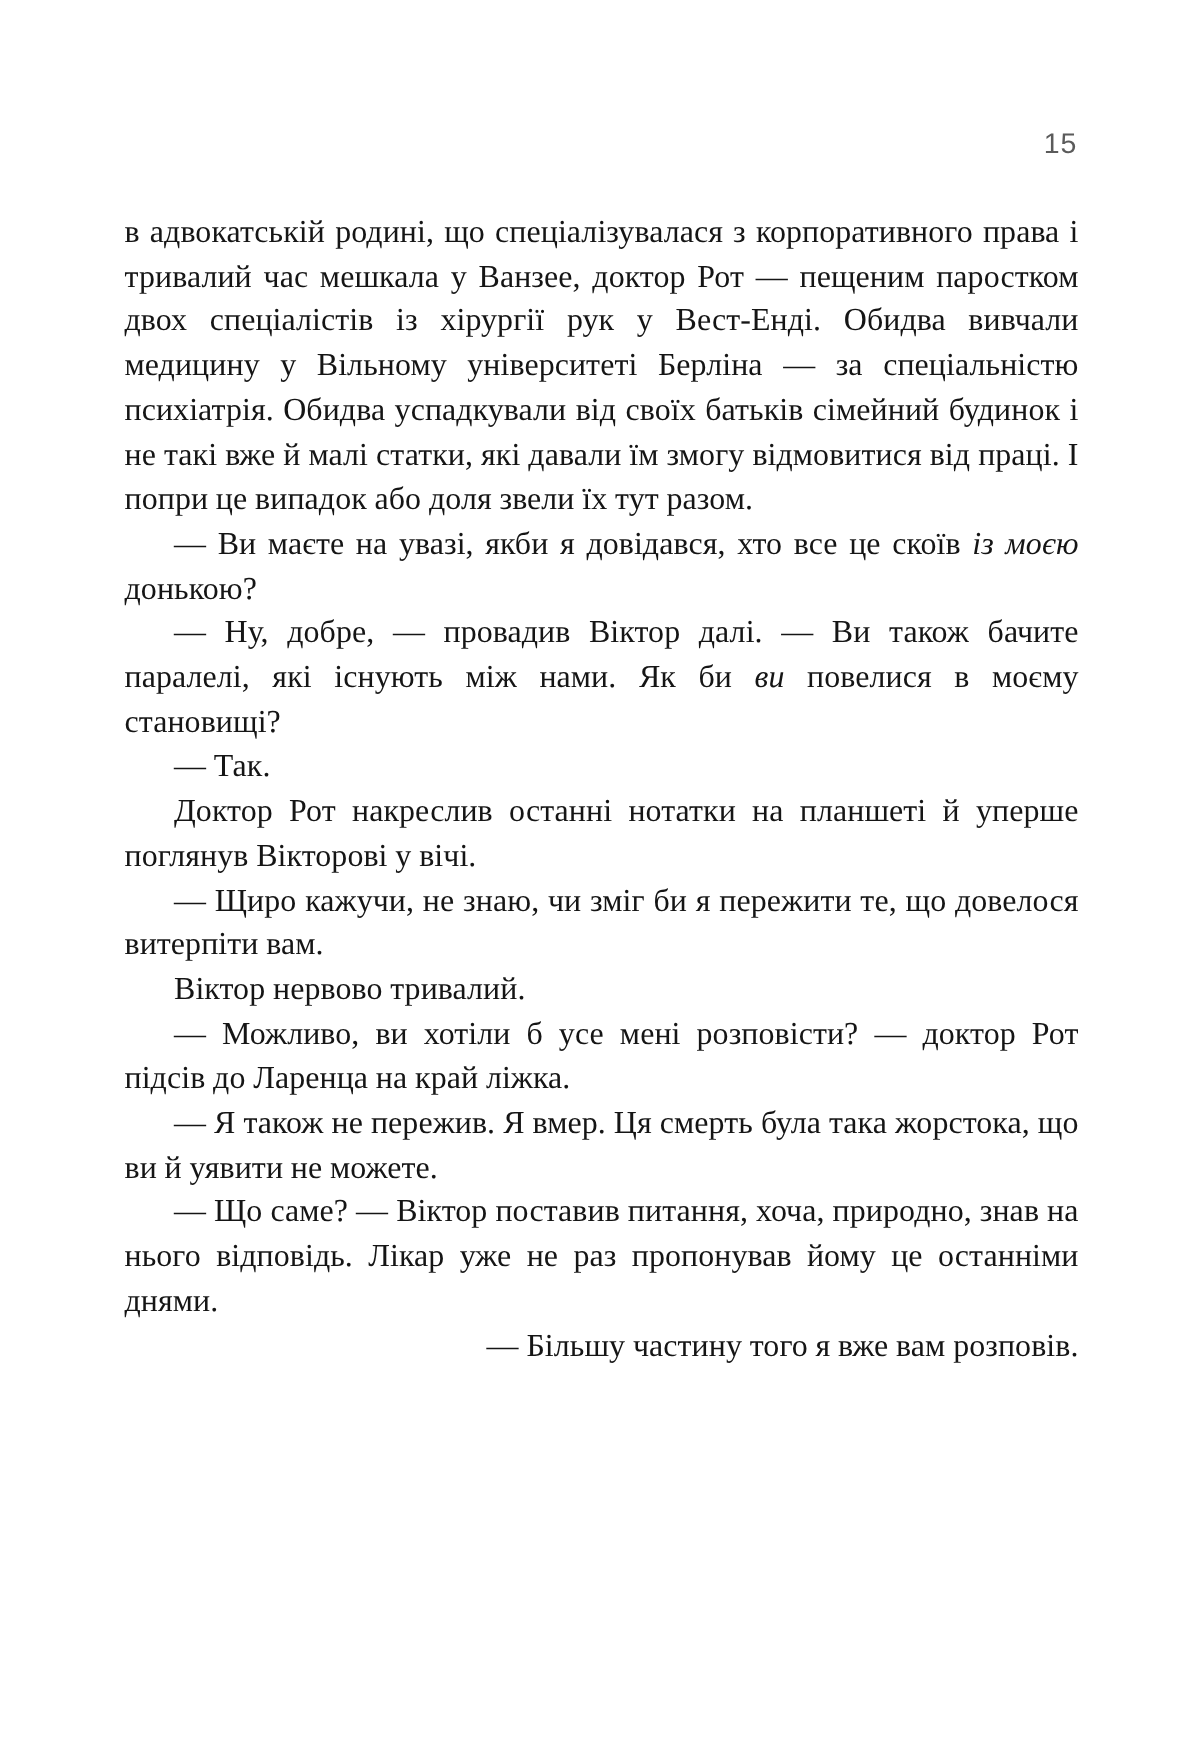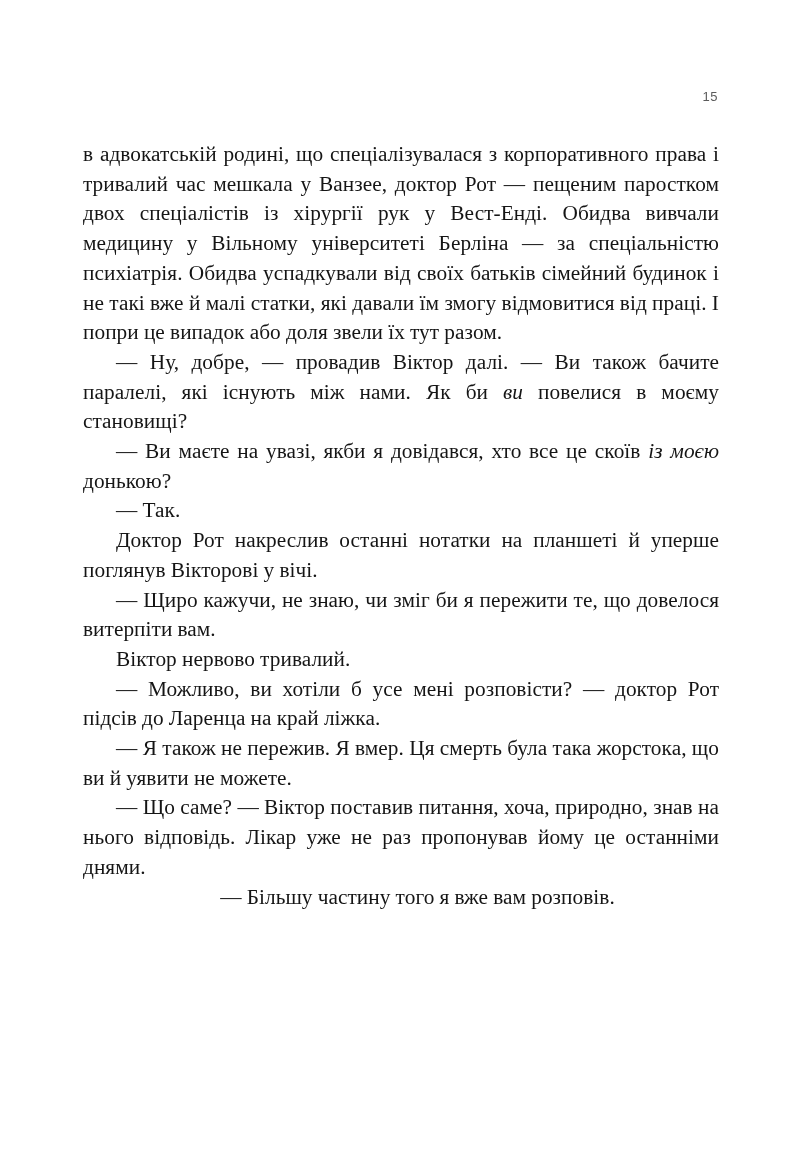--- a/index.html
+++ b/index.html
@@ -22,21 +22,21 @@
     background: #ffffff;
     box-sizing: border-box;
   }
 
   
   .folio {
     position: absolute;
     top: 86px;
     right: 82px;
     font-family: "Liberation Sans", "DejaVu Sans", sans-serif;
-    font-size: 13px;
+    font-size: 19px;
     line-height: 22px;
     color: #5b5b5b;
     letter-spacing: 0.5px;
     font-weight: 400;
   }
 
   
   .textblock {
     position: absolute;
     left: 83px;
@@ -55,40 +55,40 @@
     -webkit-hyphens: manual;
     word-spacing: -0.2px;
     letter-spacing: 0.05px;
   }
 
   p.para.first {
     text-indent: 0;
   }
 
   p.para.last {
-    text-align: center;
+    text-align: right;
   }
 
   
 
   em {
     font-style: italic;
   }
 </style>
 </head>
 <body>
 
 <div class="page">
 
   <div class="folio">15</div>
 
   <div class="textblock">
       <p class="para first">в адвокатській родині, що спеціалізувалася з корпоративного права і тривалий час мешкала у Ванзее, доктор Рот — пещеним паростком двох спеціалістів із хірургії рук у Вест-Енді. Обидва вивчали медицину у Вільному університеті Берліна — за спеціальністю психіатрія. Обидва успадкували від своїх батьків сімейний будинок і не такі вже й малі статки, які давали їм змогу відмовитися від праці. І попри це випадок або доля звели їх тут разом.</p>
+      <p class="para">— Ви маєте на увазі, якби я довідався, хто все це скоїв <em>із моєю</em> донькою?</p>
       <p class="para">— Ну, добре, — провадив Віктор далі. — Ви також бачите паралелі, які існують між нами. Як би <em>ви</em> повелися в моєму становищі?</p>
-      <p class="para">— Ви маєте на увазі, якби я довідався, хто все це скоїв <em>із моєю</em> донькою?</p>
       <p class="para">— Так.</p>
       <p class="para">Доктор Рот накреслив останні нотатки на планшеті й уперше поглянув Вікторові у вічі.</p>
       <p class="para">— Щиро кажучи, не знаю, чи зміг би я пережити те, що довелося витерпіти вам.</p>
       <p class="para">Віктор нервово тривалий.</p>
       <p class="para">— Можливо, ви хотіли б усе мені розповісти? — доктор Рот підсів до Ларенца на край ліжка.</p>
       <p class="para">— Я також не пережив. Я вмер. Ця смерть була така жорстока, що ви й уявити не можете.</p>
       <p class="para">— Що саме? — Віктор поставив питання, хоча, природно, знав на нього відповідь. Лікар уже не раз пропонував йому це останніми днями.</p>
       <p class="para last">— Більшу частину того я вже вам розповів.</p>
     </div>
 

